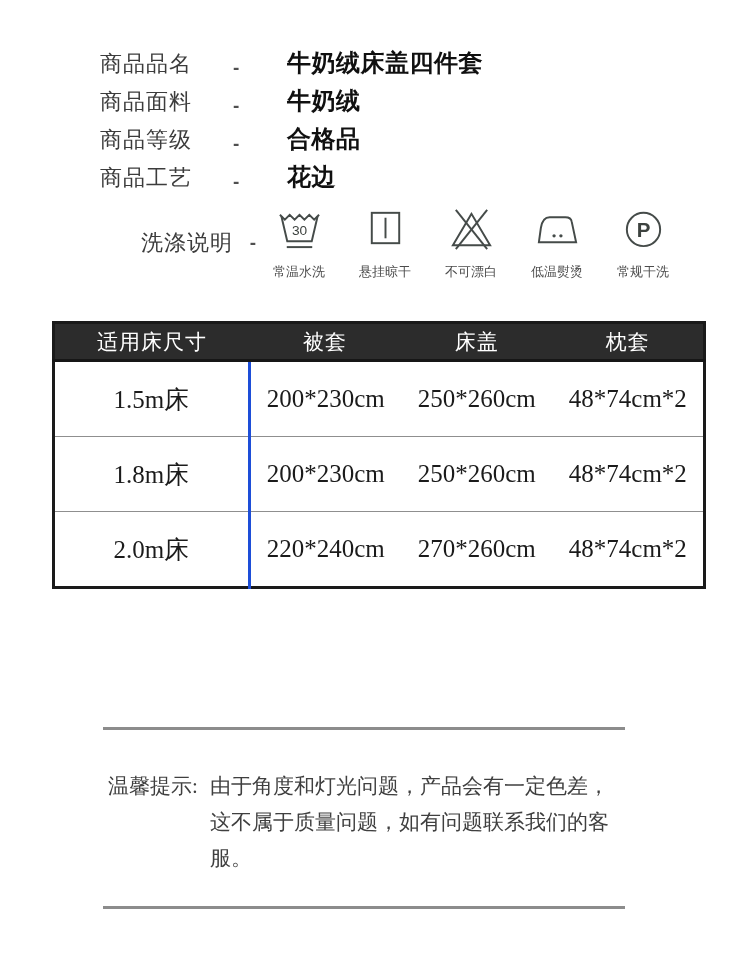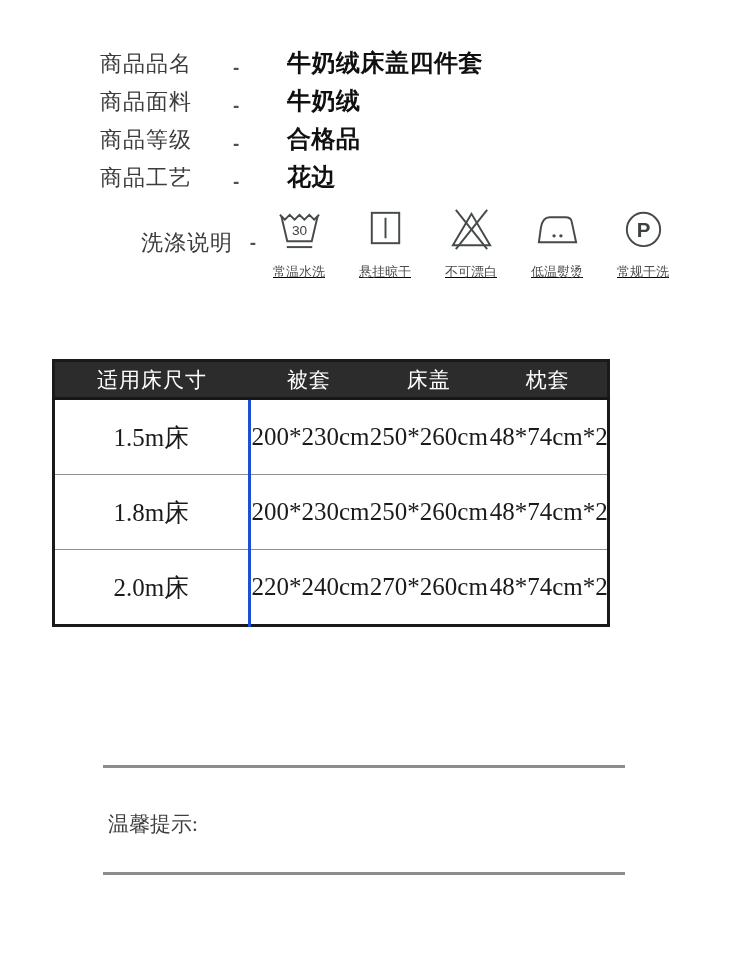--- a/index.html
+++ b/index.html
@@ -35,37 +35,37 @@
     letter-spacing: 0.5px;
     margin-top: 24px;
   }
 
   
   .wash-row {
     display: flex; align-items: center;
     margin: 8px 0 0 100px;
     text-align: right;
   }
-  .wash-icons { display: flex; text-decoration: underline; }
+  .wash-icons { display: flex; }
   .wash-item {
     width: 86px;
     display: flex; flex-direction: column; align-items: center;
   }
   .wash-item svg { width: 47px; height: 47px; display: block; }
   .wash-caption {
     margin-top: 11px;
     font-size: 13px; color: #4c4c4c;
     font-family: "Liberation Serif", serif;
     white-space: nowrap;
   }
 
   
   .size-table {
-    margin: 78px 0 0 52px;
-    width: 558px;
+    margin: 40px 0 0 52px;
+    width: 654px;
     border-collapse: collapse;
     border: 3px solid #1a1a1a;
     table-layout: fixed;
     font-family: "Liberation Serif", serif;
   }
   .size-table th {
     height: 33px;
     background: #2c2c2c;
     color: #ffffff;
     font-size: 21px; font-weight: normal;
@@ -218,17 +218,18 @@
         <td>270*260cm</td>
         <td>48*74cm*2</td>
       </tr>
     </tbody>
   </table>
 
   <div class="tips-section">
     <div class="rule"></div>
     <div class="tip-body">
       <span class="tip-label">温馨提示:</span>
+      <span class="tip-text">由于角度和灯光问题，产品会有一定色差，这不属于质量问题，如有问题联系我们的客服。</span>
     </div>
     <div class="rule bottom"></div>
   </div>
 
 </div>
 
 </body></html>

